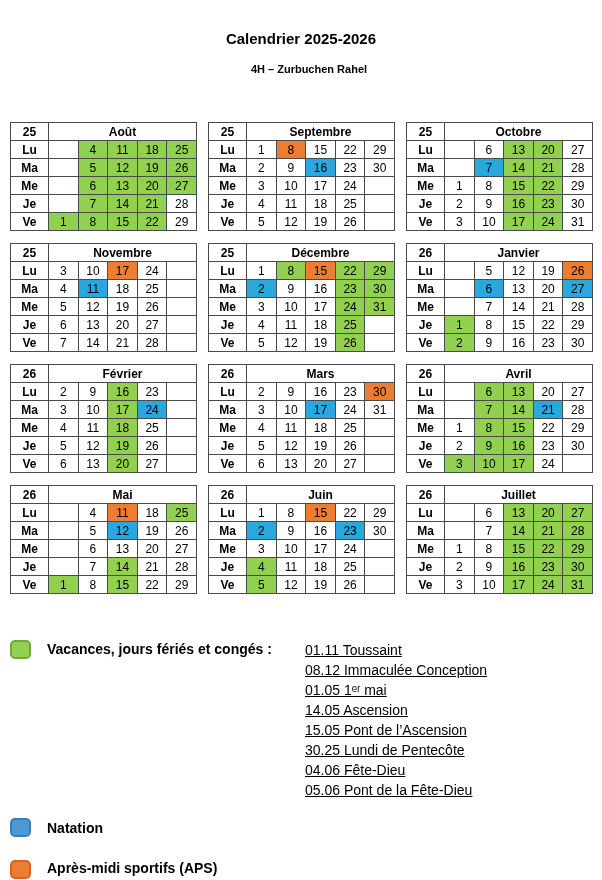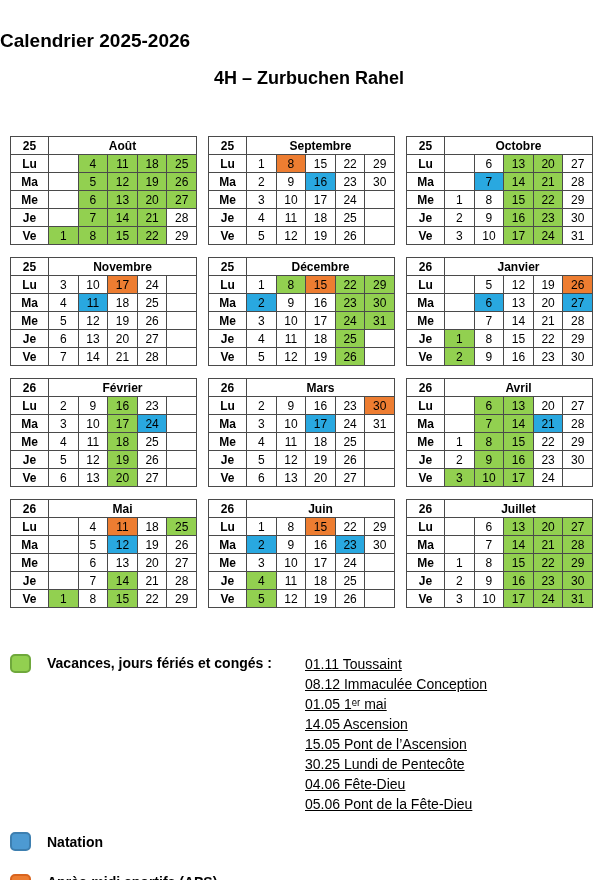--- a/index.html
+++ b/index.html
@@ -7,28 +7,28 @@
     padding: 0;
     width: 602px;
     height: 880px;
     background: #ffffff;
     color: #000;
     font-family: "Liberation Sans", sans-serif;
     overflow: hidden;
   }
   .page-title {
     margin: 30px 0 0 0;
-    text-align: left;
-    font-size: 19px;
+    text-align: center;
+    font-size: 15px;
     font-weight: bold;
   }
   .page-subtitle {
     margin: 16px 0 0 16px;
     text-align: center;
-    font-size: 18px;
+    font-size: 11px;
     font-weight: bold;
   }
   .months-grid {
     display: grid;
     grid-template-columns: repeat(3, 187px);
     gap: 12px 11px;
     margin: 47px 0 0 10px;
     width: 468px;
   }
   table.month {

